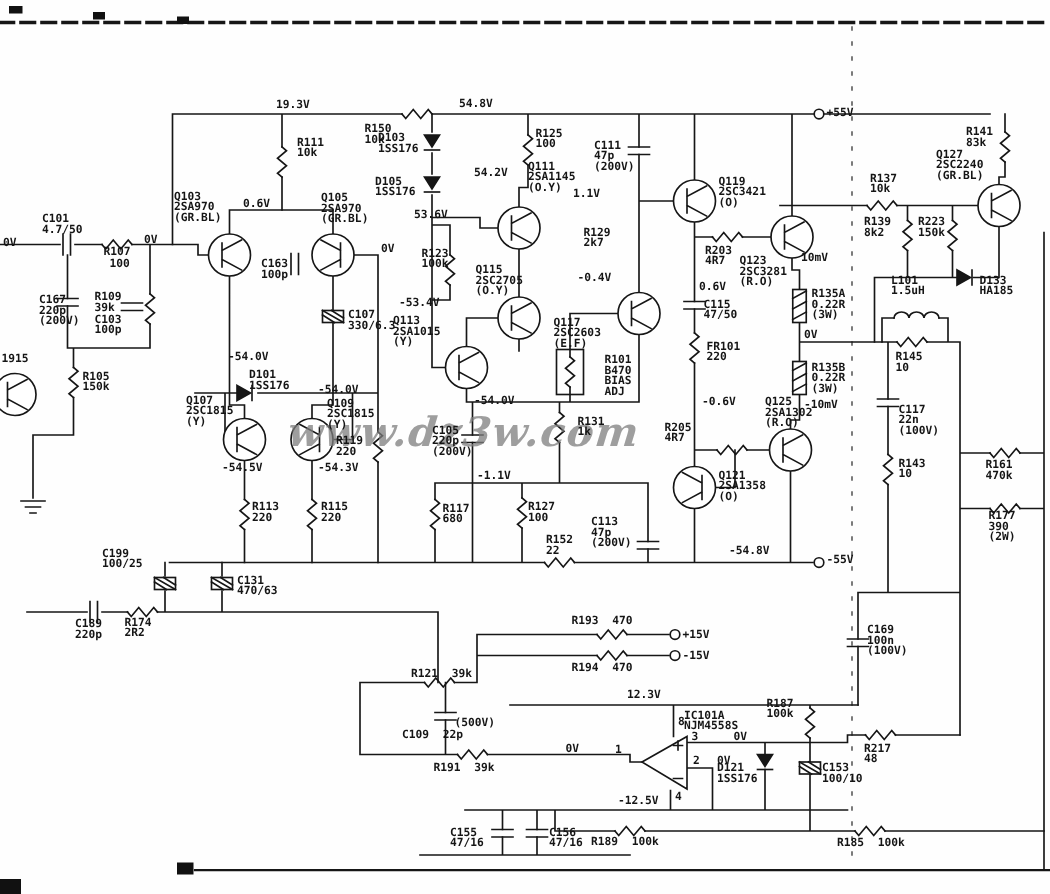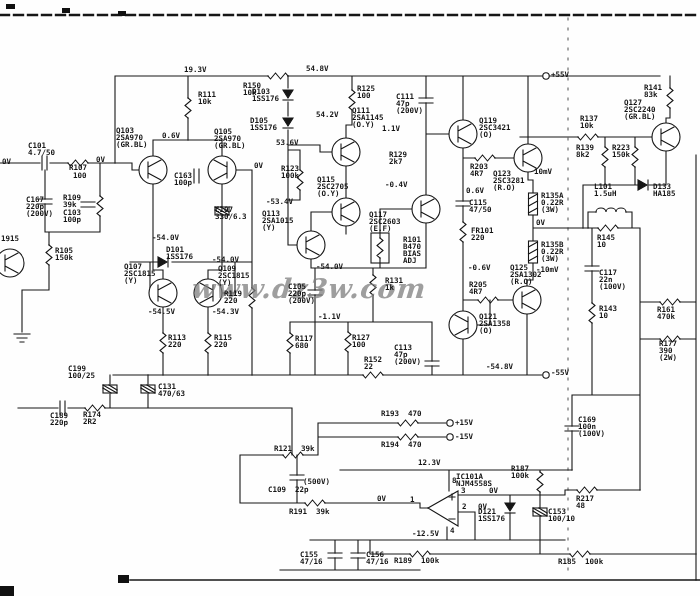--- a/index.html
+++ b/index.html
@@ -273,21 +273,21 @@
 (200V)</div>
 <div class="lbl" style="left:63px;top:194px">R109
 39k</div>
 <div class="lbl" style="left:63px;top:209px">C103
 100p</div>
 <div class="lbl" style="left:55px;top:247px">R105
 150k</div>
 <div class="lbl" style="left:1px;top:235px">1915</div>
 <div class="lbl" style="left:174px;top:172px">C163
 100p</div>
-<div class="lbl" style="left:215px;top:206px">C107
+<div class="lbl" style="left:232px;top:206px">C107
 330/6.3</div>
 <div class="lbl" style="left:254px;top:162px">0V</div>
 <div class="lbl" style="left:243px;top:82px">R150
 10k</div>
 <div class="lbl" style="left:252px;top:88px">D103
 1SS176</div>
 <div class="lbl" style="left:250px;top:117px">D105
 1SS176</div>
 <div class="lbl" style="left:306px;top:65px">54.8V</div>
 <div class="lbl" style="left:316px;top:111px">54.2V</div>
@@ -401,21 +401,21 @@
 390
 (2W)</div>
 <div class="lbl" style="left:469px;top:199px">C115
 47/50</div>
 <div class="lbl" style="left:471px;top:227px">FR101
 220</div>
 <div class="lbl" style="left:468px;top:264px">-0.6V</div>
 <div class="lbl" style="left:510px;top:264px">Q125
 2SA1302
 (R.O)</div>
-<div class="lbl" style="left:469px;top:281px">R205
+<div class="lbl" style="left:443px;top:281px">R205
 4R7</div>
 <div class="lbl" style="left:479px;top:313px">Q121
 2SA1358
 (O)</div>
 <div class="lbl" style="left:486px;top:363px">-54.8V</div>
 <div class="lbl" style="left:551px;top:369px">-55V</div>
 <div class="lbl" style="left:68px;top:365px">C199
 100/25</div>
 <div class="lbl" style="left:83px;top:411px">R174
 2R2</div>

